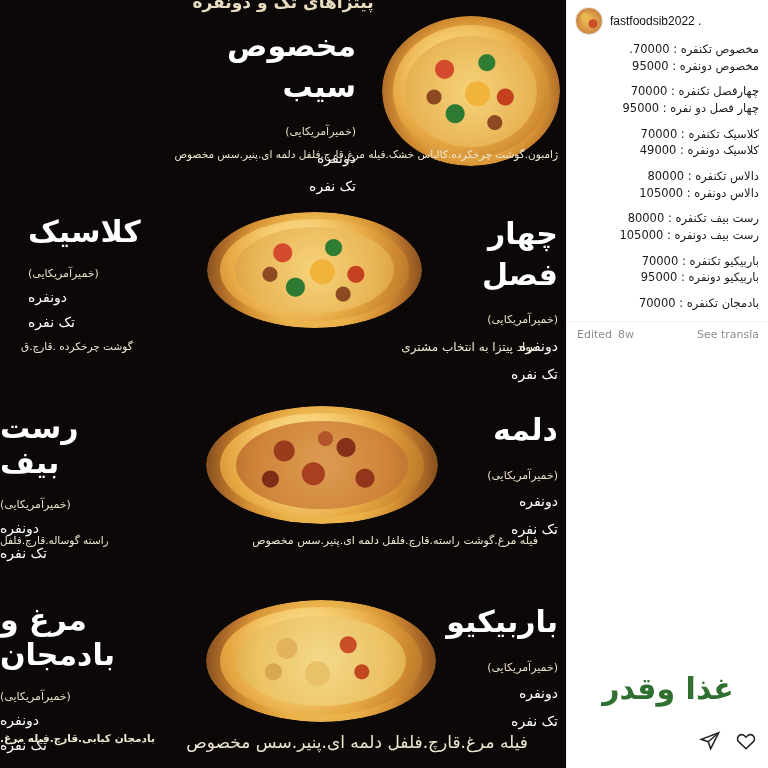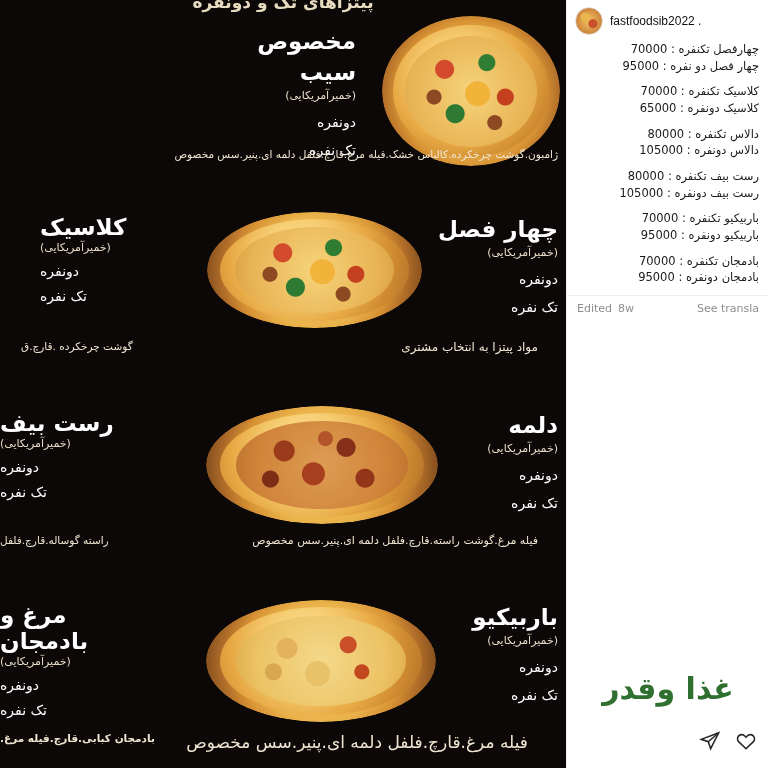--- a/index.html
+++ b/index.html
@@ -108,29 +108,29 @@
       radial-gradient(circle at 50% 50%, #f4d98a 0%, #ecc264 68%, #dca945 100%);
   }
 
   .card-text {
     position: absolute;
     text-align: right;
     color: #ffffff;
     line-height: 1.35;
   }
   .card-title {
-    font-size: 23px;
+    font-size: 30px;
     font-weight: bold;
     color: #ffffff;
     letter-spacing: 1px;
   }
   .card-sub {
     font-size: 11px;
     color: #e7dcc6;
-    margin-top: 1px;
+    margin-top: 18px;
   }
   .card-opt {
     font-size: 14px;
     color: #ffffff;
     margin-top: 9px;
   }
   .card-desc {
     position: absolute;
     font-size: 10.5px;
     color: #efe6d2;
@@ -277,21 +277,21 @@
         <div class="toppings t-veg"></div>
       </div>
       <div class="card-text" style="top:22px;right:8px;width:148px;">
         <div class="card-title">چهار فصل</div>
         <div class="card-sub">(خمیرآمریکایی)</div>
         <div class="card-opt">دونفره</div>
         <div class="card-opt">تک نفره</div>
       </div>
       <div class="card-desc" style="top:148px;right:28px;font-size:12px;">مواد پیتزا به انتخاب مشتری</div>
 
-      <div class="clip-title" style="top:22px;left:16px;width:120px;text-align:left;padding-left:24px;">
+      <div class="clip-title" style="top:22px;left:4px;width:120px;text-align:left;padding-left:24px;">
         <div class="card-title" style="text-align:left;">کلاسیک</div>
         <div class="card-sub" style="text-align:left;">(خمیرآمریکایی)</div>
         <div class="card-opt" style="text-align:left;">دونفره</div>
         <div class="card-opt" style="text-align:left;">تک نفره</div>
       </div>
       <div class="card-desc" style="top:148px;left:0;right:auto;text-align:left;margin-left:21px;">گوشت چرخکرده .قارچ.ق</div>
     </div>
 
     <div class="row r3">
       <div class="pizza" style="width:232px;height:118px;top:22px;right:128px;">
@@ -345,49 +345,52 @@
     <div class="ig-head">
       <div class="ig-avatar"></div>
       <div class="ig-user">
         <span>fastfoodsib2022</span>
         <span>.</span>
       </div>
     </div>
 
     <div class="ig-body">
 
+      <div class="price-group">
+        <div class="price-line">مخصوص تکنفره : 70000.</div>
+        <div class="price-line">مخصوص دونفره : 95000</div>
+      </div>
 
       <div class="price-group">
         <div class="price-line">چهارفصل تکنفره : 70000</div>
         <div class="price-line">چهار فصل دو نفره : 95000</div>
       </div>
 
       <div class="price-group">
         <div class="price-line">کلاسیک تکنفره : 70000</div>
-        <div class="price-line">کلاسیک دونفره : 65000</div>
+        <div class="price-line">کلاسیک دونفره : 49000</div>
       </div>
 
       <div class="price-group">
         <div class="price-line">دالاس تکنفره : 80000</div>
         <div class="price-line">دالاس دونفره : 105000</div>
       </div>
 
       <div class="price-group">
         <div class="price-line">رست بیف تکنفره : 80000</div>
         <div class="price-line">رست بیف دونفره : 105000</div>
       </div>
 
       <div class="price-group">
         <div class="price-line">باربیکیو تکنفره : 70000</div>
         <div class="price-line">باربیکیو دونفره : 95000</div>
       </div>
 
       <div class="price-group">
         <div class="price-line">بادمجان تکنفره : 70000</div>
-        <div class="price-line">بادمجان دونفره : 95000</div>
       </div>
     </div>
 
     <div class="ig-meta">
       <div class="ig-translate">See transla</div>
       <div class="left">
         <span>Edited</span>
         <span>8w</span>
       </div>
     </div>

